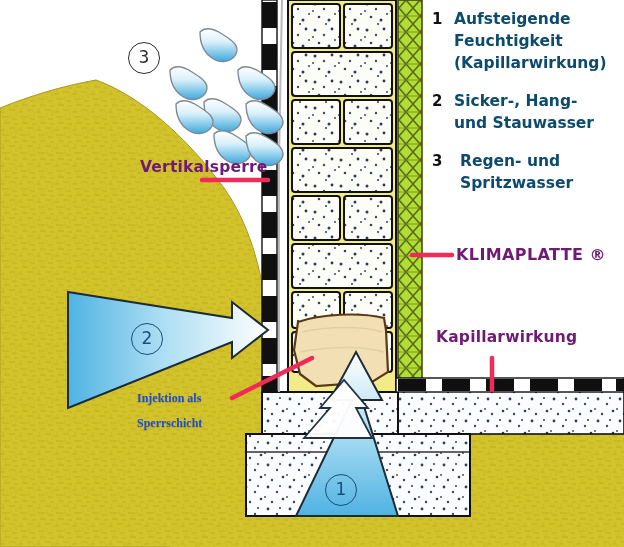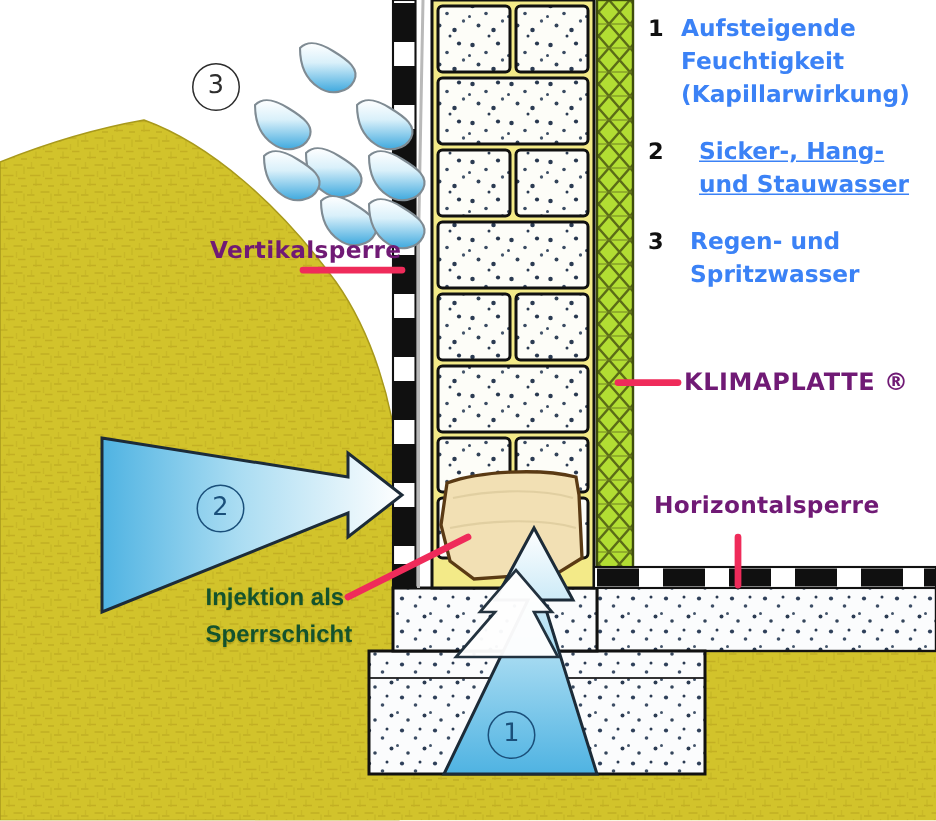--- a/index.html
+++ b/index.html
@@ -27,32 +27,32 @@
     font-weight:bold;
     font-size:15px;
     color:#111;
   }
   .legend-txt{
     position:absolute;
     font-family:"DejaVu Sans",sans-serif;
     font-weight:bold;
     font-size:15.5px;
     line-height:22px;
-    color:#3b82f6;
+    color:#0c4a6e;
     white-space:pre;
   }
   .side-lbl{font-size:15.5px;}
   .klima-lbl{font-size:16px;letter-spacing:0.4px;}
   .inj-lbl{
     position:absolute;
-    font-family:Liberation Sans, sans-serif;
-    font-weight:bold;
-    font-size:16px;
+    font-family:Liberation Serif, serif;
+    font-weight:bold;
+    font-size:12px;
     line-height:25px;
-    color:#14532d;
+    color:#1d4ed8;
     white-space:pre;
     text-shadow:0 1px 1px rgba(120,100,0,.35);
   }
   .circnum{
     position:absolute;
     font-family:"DejaVu Sans",sans-serif;
     font-size:17px;
     color:#2d2d2d;
     width:30px;height:30px;
     border:1.6px solid #2d2d2d;
@@ -260,35 +260,35 @@
 
   <div class="legend-row" style="left:432px;top:6px;">
     <div class="legend-num" style="left:0;top:4px;">1</div>
     <div class="legend-txt" style="left:22px;top:2px;">Aufsteigende
 Feuchtigkeit
 (Kapillarwirkung)</div>
   </div>
 
   <div class="legend-row" style="left:432px;top:88px;">
     <div class="legend-num" style="left:0;top:4px;">2</div>
-    <div class="legend-txt" style="left:34px;top:2px;text-decoration:underline;">Sicker-, Hang-
+    <div class="legend-txt" style="left:22px;top:2px;">Sicker-, Hang-
 und Stauwasser</div>
   </div>
 
   <div class="legend-row" style="left:432px;top:148px;">
     <div class="legend-num" style="left:0;top:4px;">3</div>
     <div class="legend-txt" style="left:28px;top:2px;">Regen- und
 Spritzwasser</div>
   </div>
 
   <div class="lbl side-lbl" style="left:140px;top:158px;">Vertikalsperre</div>
 
   <div class="lbl klima-lbl" style="left:456px;top:245px;">KLIMAPLATTE ®</div>
 
-  <div class="lbl side-lbl" style="left:436px;top:328px;">Horizontalsperre</div>
+  <div class="lbl side-lbl" style="left:436px;top:328px;">Kapillarwirkung</div>
 
   <div class="inj-lbl" style="left:137px;top:386px;">Injektion als
 Sperrschicht</div>
 
   <div class="circnum" style="left:128px;top:42px;">3</div>
 
   <div class="circnum blue" style="left:131px;top:323px;">2</div>
 
   <div class="circnum blue" style="left:325px;top:474px;">1</div>
 

